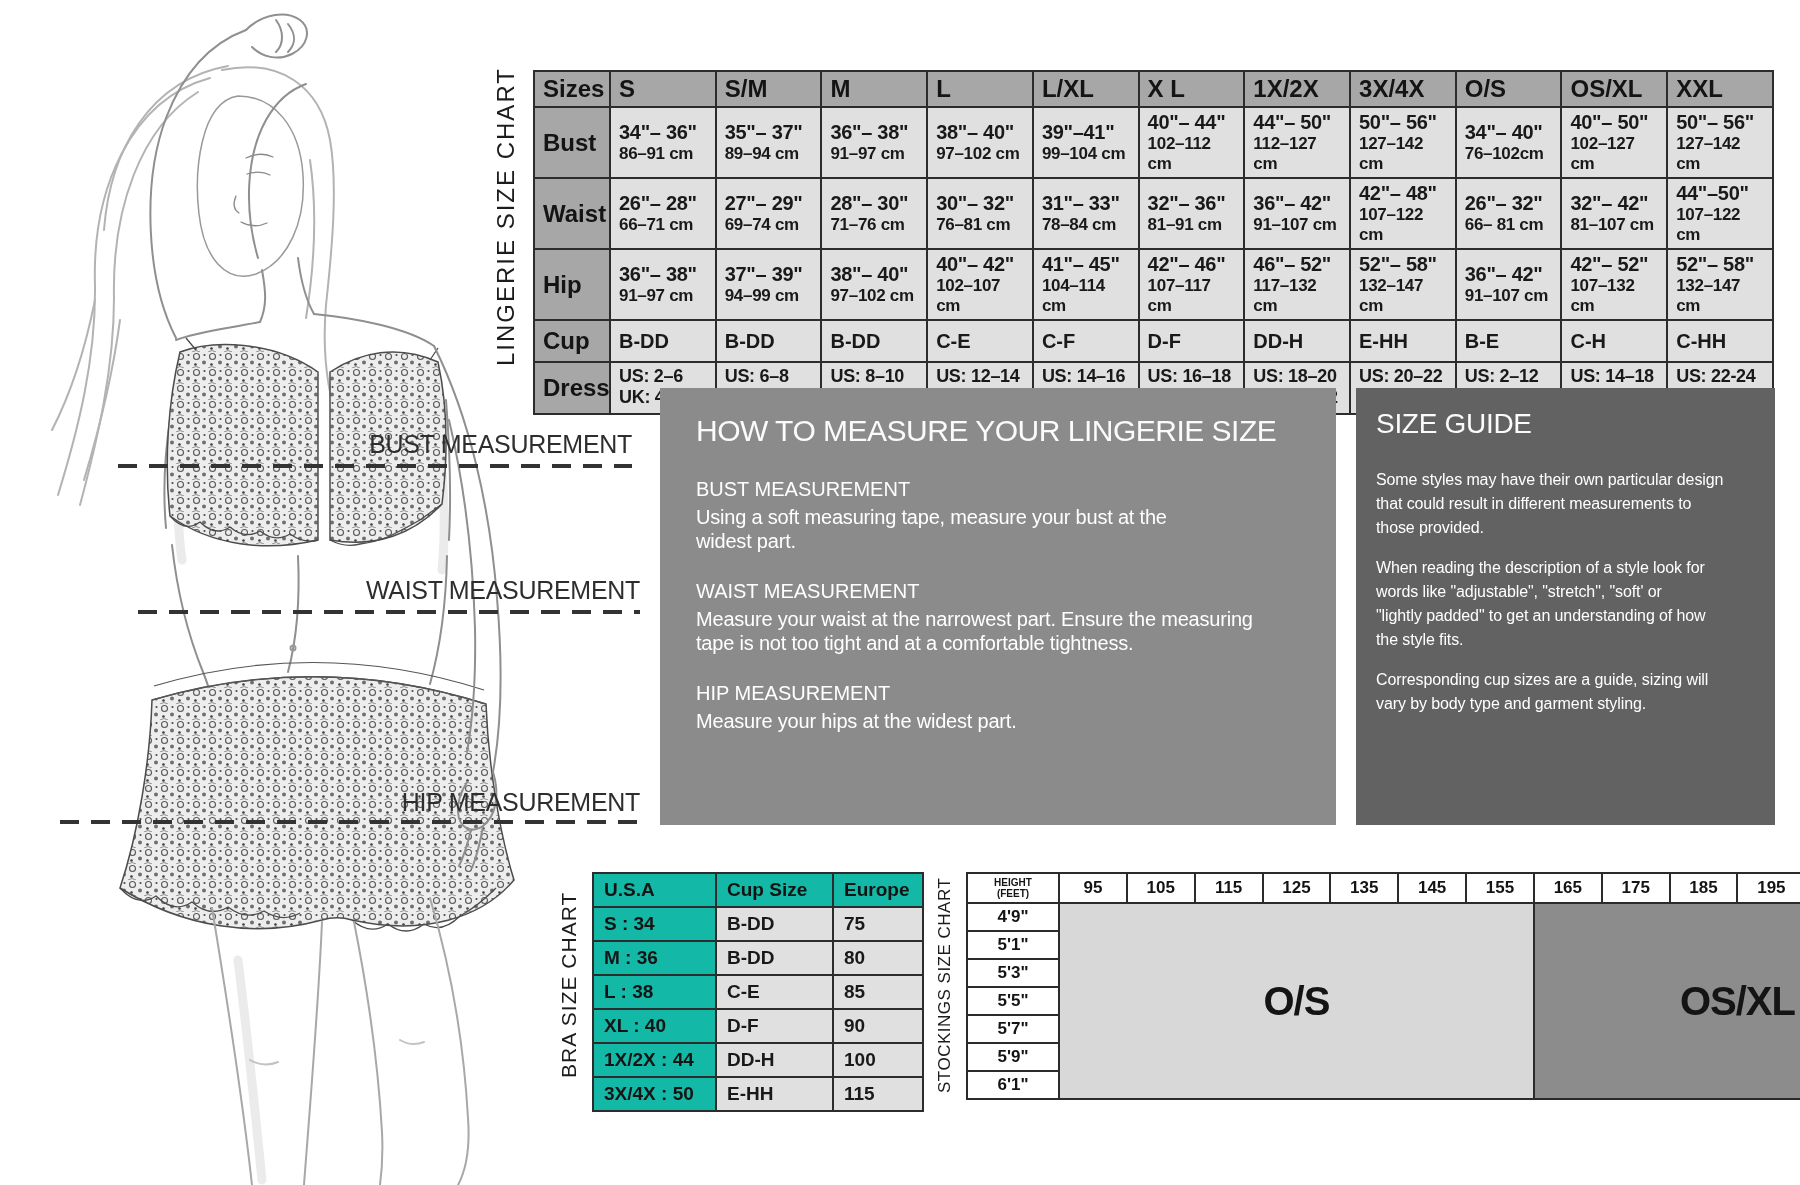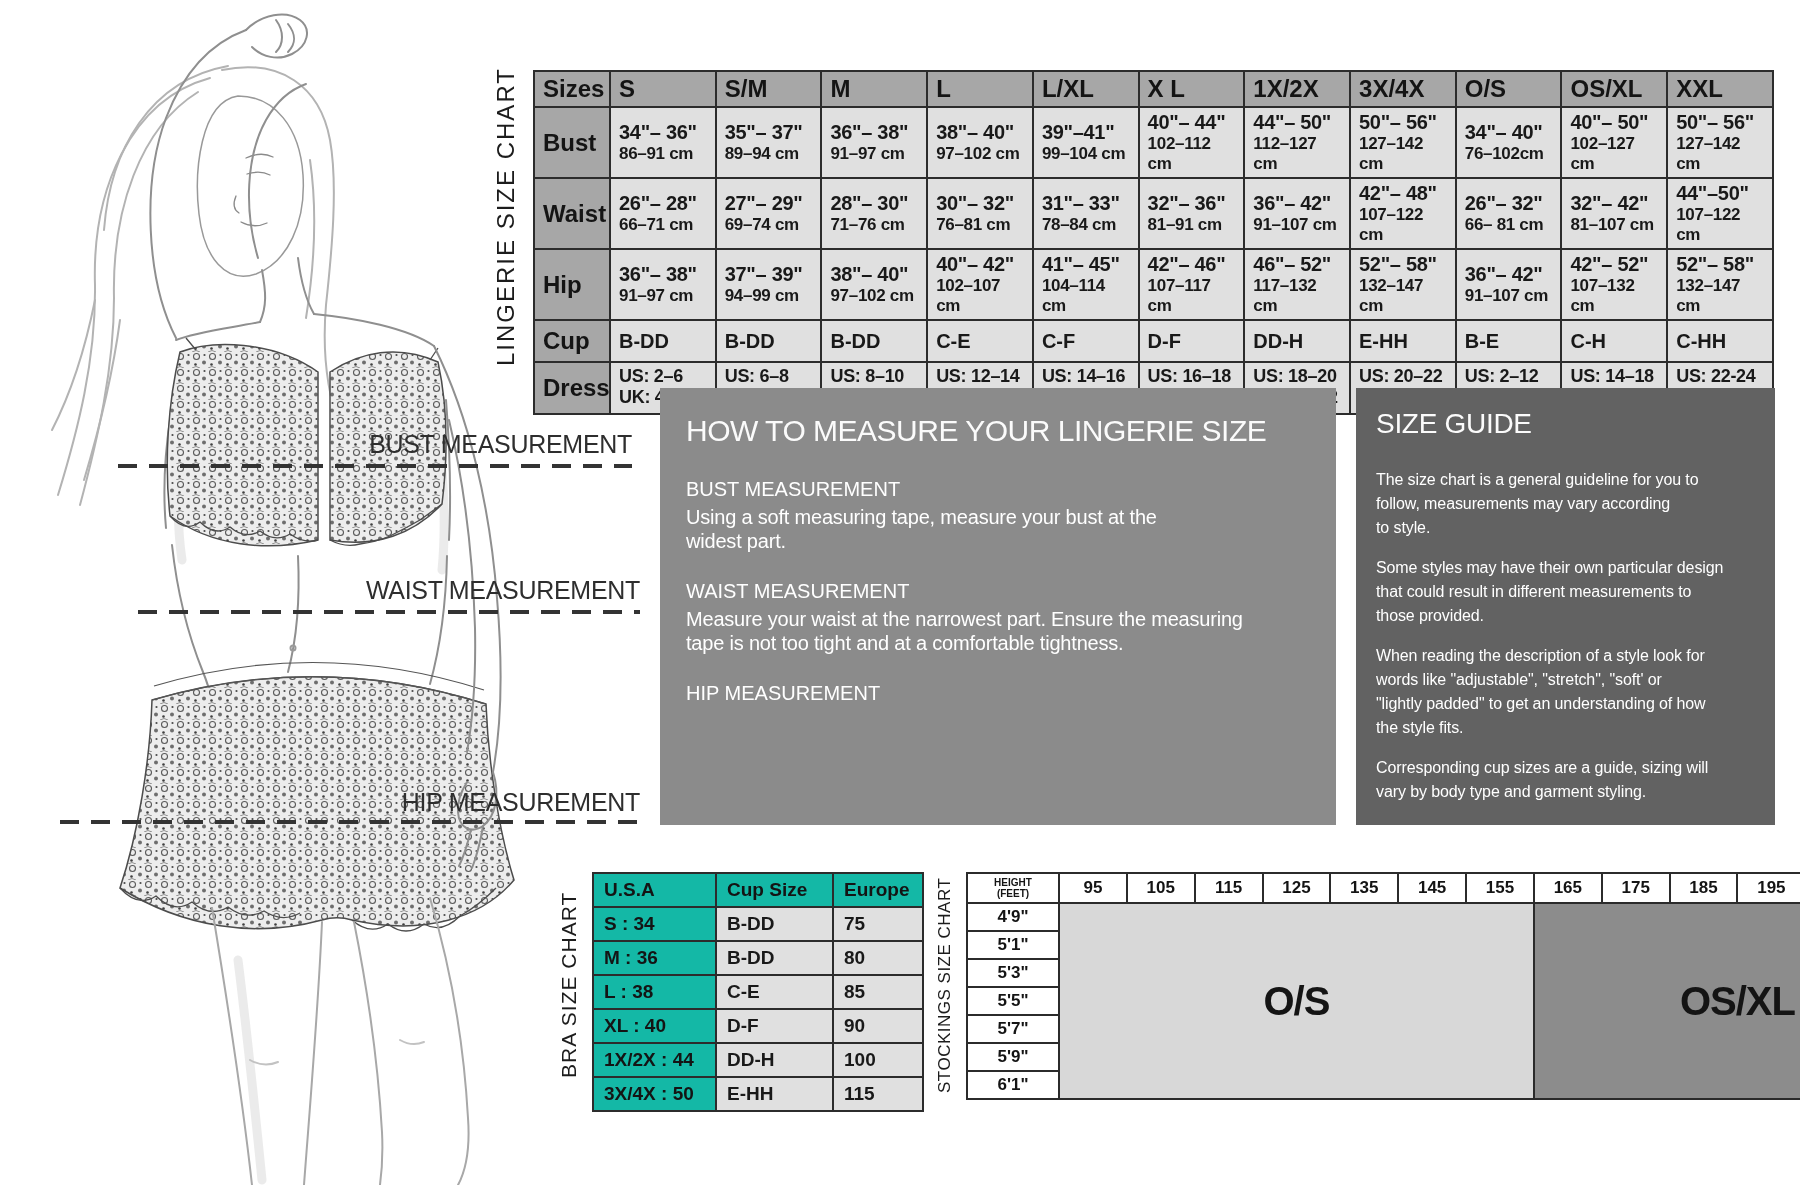--- a/index.html
+++ b/index.html
@@ -37,21 +37,21 @@
   #waist-label { left:322px; top:576px; width:318px; }
   #hip-label   { left:340px; top:788px; width:300px; }
   .meas-line { position:absolute; height:4px;
                background:repeating-linear-gradient(90deg,#333 0 19px,transparent 19px 31px); }
   #bust-line  { left:118px; top:464px; width:514px; }
   #waist-line { left:138px; top:610px; width:502px; }
   #hip-line   { left:60px;  top:820px; width:580px; }
 
   
   .how-panel { position:absolute; left:660px; top:388px; width:676px; height:437px;
-               background:#8b8b8b; color:#ffffff; padding:26px 26px; box-sizing:border-box; }
+               background:#8b8b8b; color:#ffffff; padding:26px 36px; box-sizing:border-box; }
   .how-title { font-size:30px; font-weight:400; letter-spacing:-0.5px; margin:0 0 30px; color:#fbfbfb; }
   .how-sec h3 { font-size:20px; font-weight:400; margin:0 0 4px; letter-spacing:0; }
   .how-sec p  { font-size:20px; font-weight:400; margin:0 0 26px; line-height:1.22;
                 white-space:pre-line; letter-spacing:-0.2px; }
 
   .guide-panel { position:absolute; left:1356px; top:388px; width:419px; height:437px;
                  background:#626262; color:#ffffff; padding:20px; box-sizing:border-box; }
   .guide-title { font-size:28px; font-weight:400; margin:0 0 28px; letter-spacing:-0.3px; color:#fbfbfb; }
   .guide-panel p { font-size:16px; line-height:1.5; margin:0 0 16px; white-space:pre-line; letter-spacing:-0.1px; }
 
@@ -419,28 +419,26 @@
       <p>Using a soft measuring tape, measure your bust at the
 widest part.</p>
     </div>
     <div class="how-sec">
       <h3>WAIST MEASUREMENT</h3>
       <p>Measure your waist at the narrowest part. Ensure the measuring
 tape is not too tight and at a comfortable tightness.</p>
     </div>
     <div class="how-sec">
       <h3>HIP MEASUREMENT</h3>
+      <p>Measure your hips at the widest part.</p>
     </div>
   </div>
 
   <div class="guide-panel">
     <h2 class="guide-title">SIZE GUIDE</h2>
-    <p>The size chart is a general guideline for you to
-follow, measurements may vary according
-to style.</p>
     <p>Some styles may have their own particular design
 that could result in different measurements to
 those provided.</p>
     <p>When reading the description of a style look for
 words like "adjustable", "stretch", "soft' or
 "lightly padded" to get an understanding of how
 the style fits.</p>
     <p>Corresponding cup sizes are a guide, sizing will
 vary by body type and garment styling.</p>
   </div>

